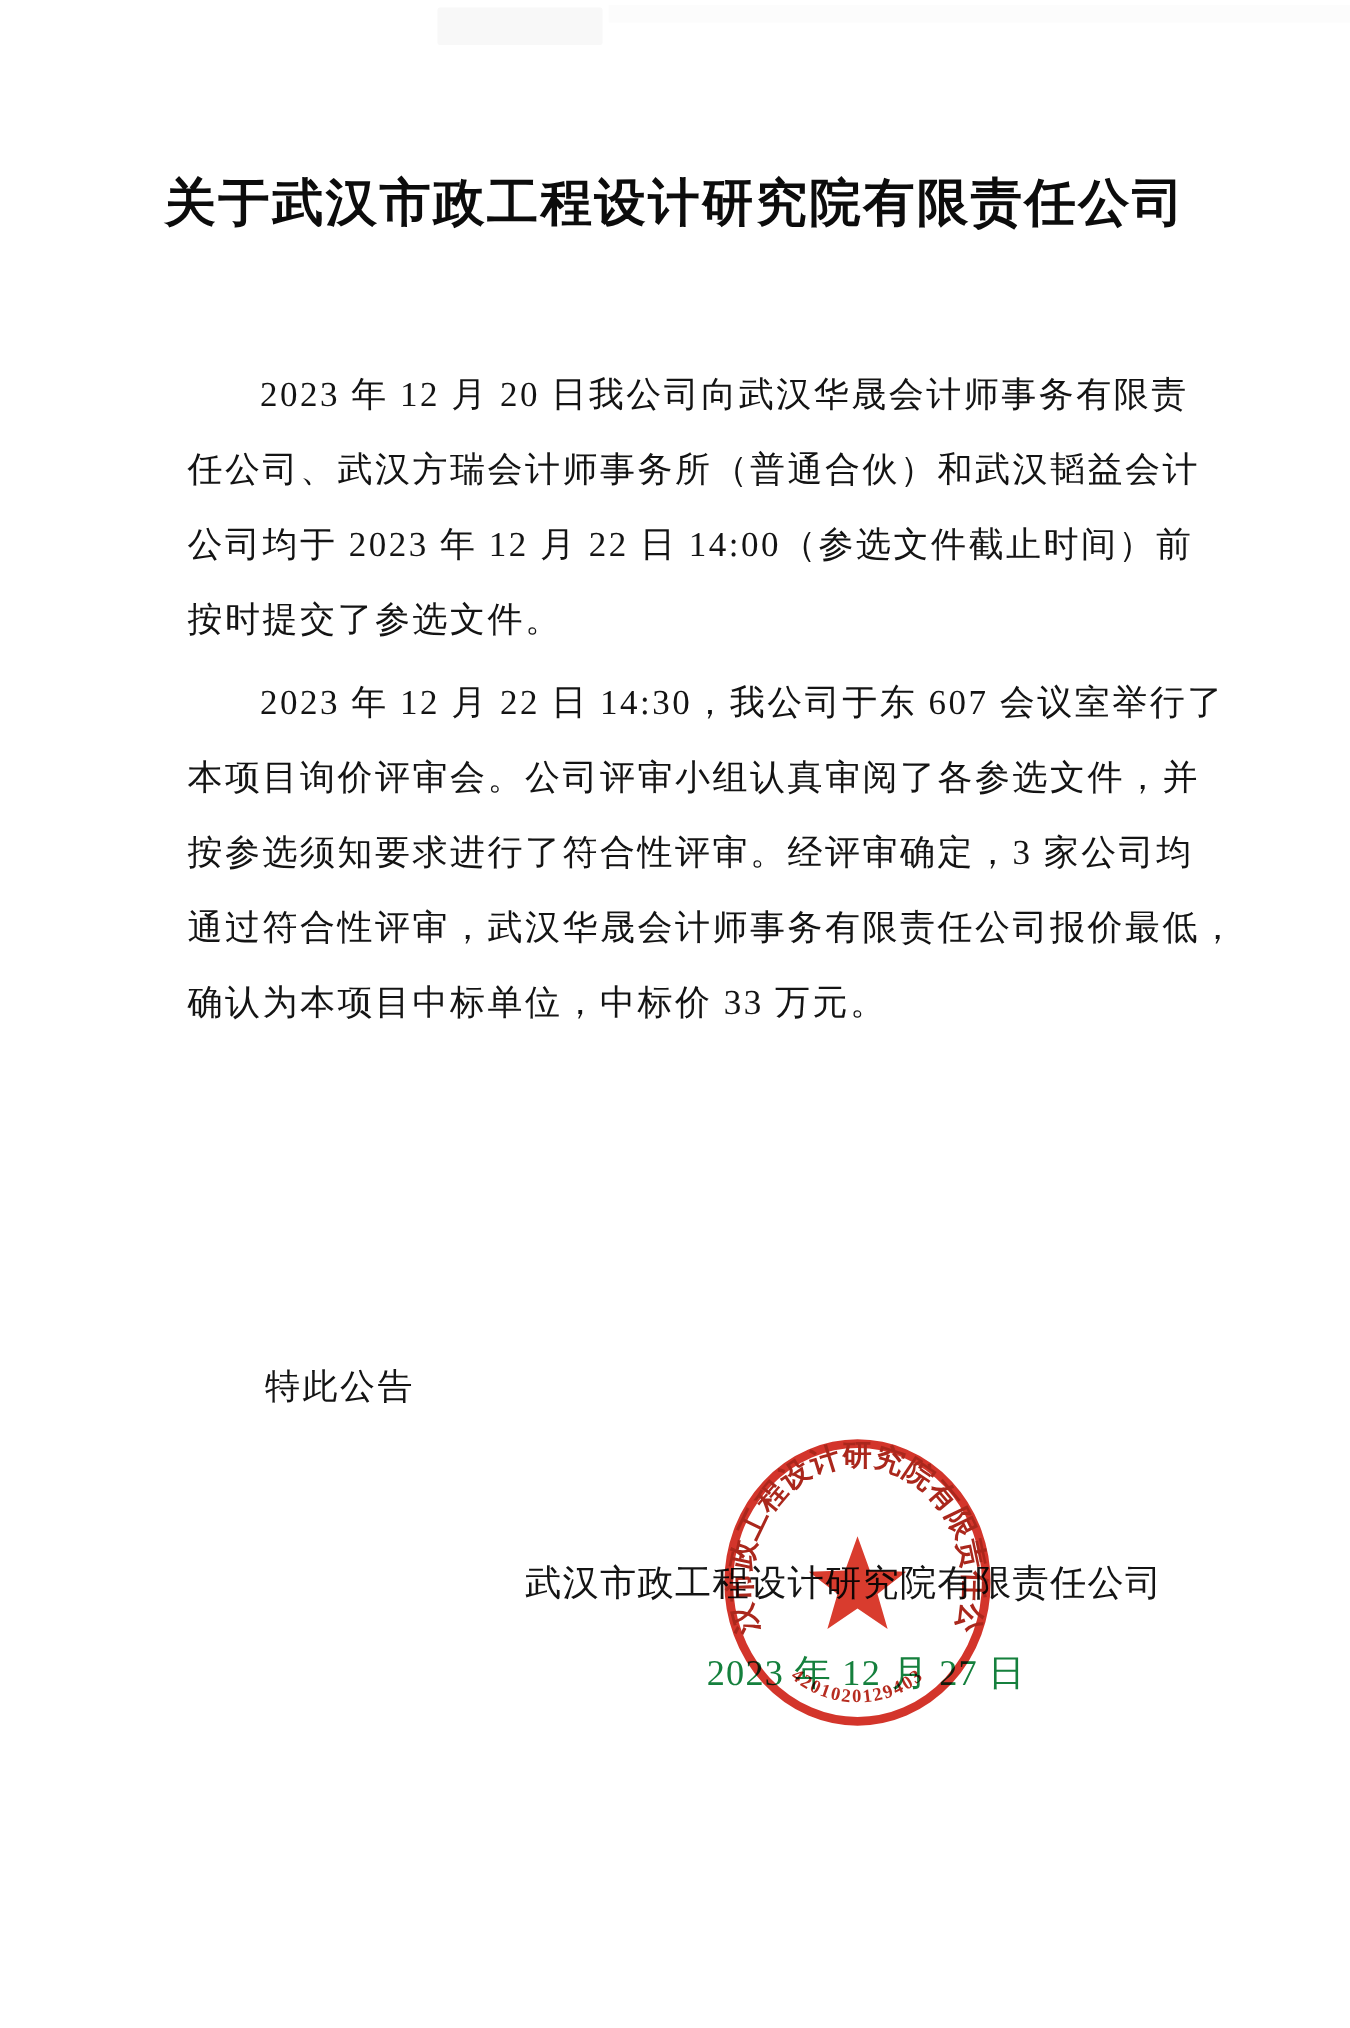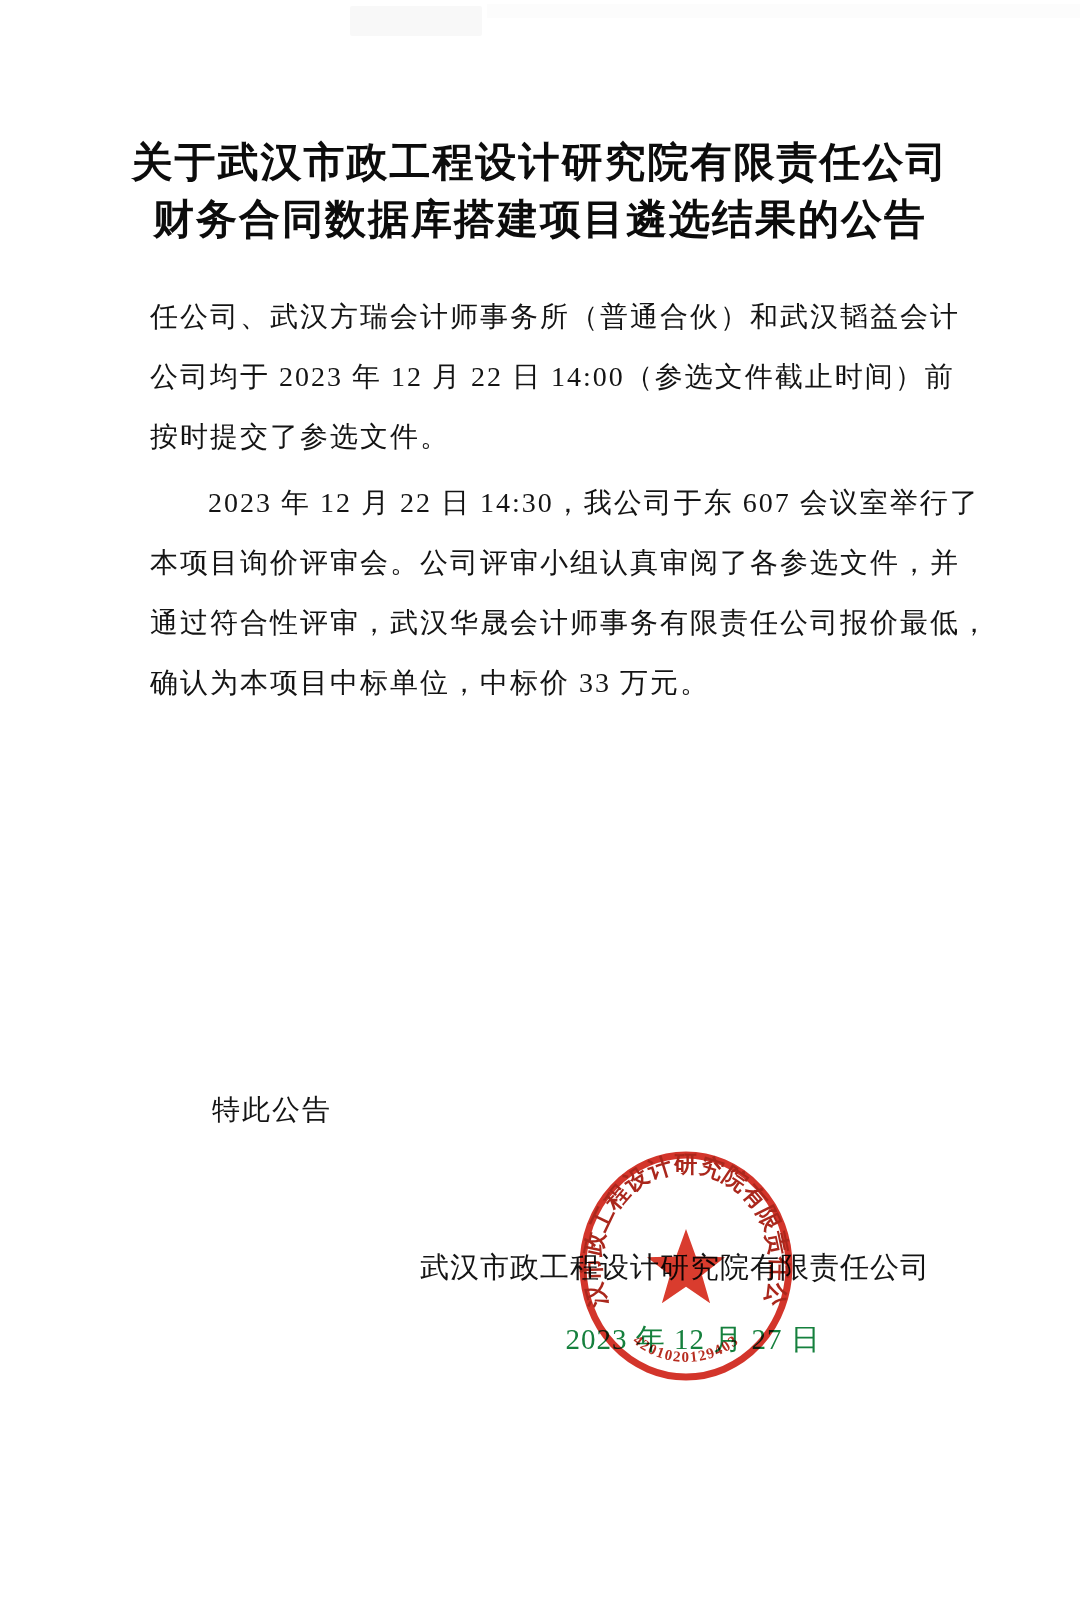--- a/index.html
+++ b/index.html
@@ -85,32 +85,33 @@
 </head>
 <body>
 
 <div class="page">
 
   <div class="artifact-top"></div>
   <div class="artifact-top-wide"></div>
 
   <div class="doc-title">
     <div>关于武汉市政工程设计研究院有限责任公司</div>
-    <div>财务合同数据库搭建项目遴选结果的公告</div>
   </div>
 
   <div class="body-text">
     <p class="para">
+      <span class="line indent">2023 年 12 月 20 日我公司向武汉华晟会计师事务有限责</span>
       <span class="line">任公司、武汉方瑞会计师事务所（普通合伙）和武汉韬益会计</span>
       <span class="line">公司均于 2023 年 12 月 22 日 14:00（参选文件截止时间）前</span>
       <span class="line last">按时提交了参选文件。</span>
     </p>
     <p class="para">
       <span class="line indent">2023 年 12 月 22 日 14:30，我公司于东 607 会议室举行了</span>
       <span class="line">本项目询价评审会。公司评审小组认真审阅了各参选文件，并</span>
+      <span class="line">按参选须知要求进行了符合性评审。经评审确定，3 家公司均</span>
       <span class="line">通过符合性评审，武汉华晟会计师事务有限责任公司报价最低，</span>
       <span class="line last">确认为本项目中标单位，中标价 33 万元。</span>
     </p>
   </div>
 
   <div class="closing">特此公告</div>
 
   <div class="sig-company">武汉市政工程设计研究院有限责任公司</div>
   <div class="sig-date">2023 年 12 月 27 日</div>
 

